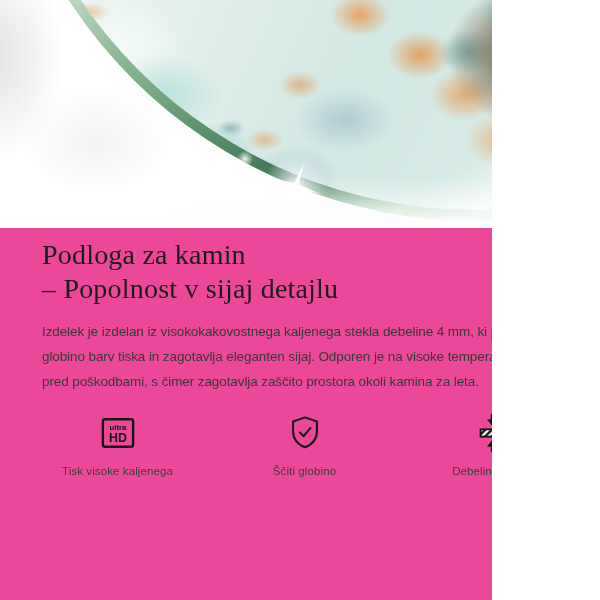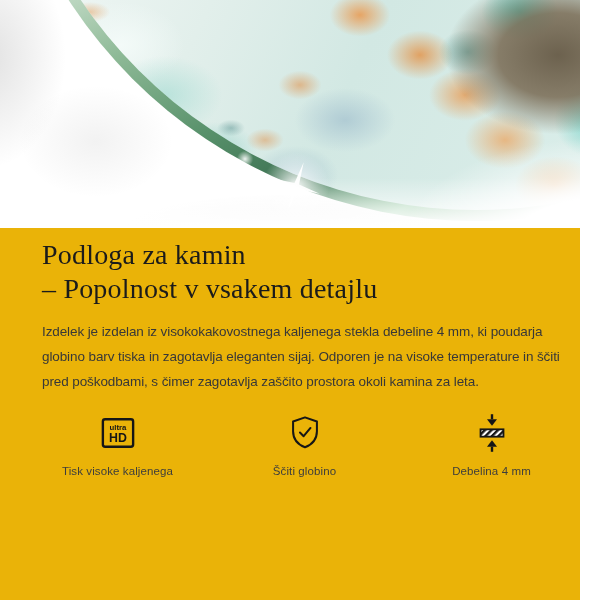--- a/index.html
+++ b/index.html
@@ -1,19 +1,19 @@
 <!DOCTYPE html>
 <html><head>
 <meta charset="utf-8">
 <style>
   * { margin:0; padding:0; box-sizing:border-box; }
   html,body { background:#fff; }
   .page {
-    position:relative; width:580px; height:600px; overflow:hidden;
-    background:#eab308;
+    position:relative; width:492px; height:600px; overflow:hidden;
+    background:#ec4899;
     font-family:"Liberation Sans","DejaVu Sans",sans-serif;
   }
 
   
   .hero {
     position:relative; width:600px; height:228px; overflow:hidden;
     background:
       radial-gradient(ellipse 120px 170px at -2% 25%, rgba(70,70,70,0.16), rgba(70,70,70,0) 65%),
       radial-gradient(ellipse 110px 80px at 16% 62%, rgba(70,70,70,0.07), rgba(70,70,70,0) 70%),
       radial-gradient(ellipse 240px 55px at 48% 102%, rgba(70,70,70,0.10), rgba(70,70,70,0) 70%),
@@ -98,21 +98,21 @@
       <div class="glow"></div>
       <svg width="52" height="52" viewBox="0 0 52 52">
         <path d="M26 1 L28.4 23.6 L51 26 L28.4 28.4 L26 51 L23.6 28.4 L1 26 L23.6 23.6 Z" fill="#ffffff" opacity="0.96" transform="rotate(18 26 26)"></path>
       </svg>
     </div>
     <div class="hero-fade"></div>
   </div>
 
   <h1>
     <span>Podloga za kamin</span>
-    <span>– Popolnost v vsakem detajlu</span>
+    <span>– Popolnost v sijaj detajlu</span>
   </h1>
 
   <p class="desc">Izdelek je izdelan iz visokokakovostnega kaljenega stekla debeline 4 mm, ki poudarja globino barv tiska in zagotavlja eleganten sijaj. Odporen je na visoke temperature in ščiti pred poškodbami, s čimer zagotavlja zaščito prostora okoli kamina za leta.</p>
 
   <div class="features">
 
 
     <div class="feature">
       <div class="ficon">
         <svg width="44" height="44" viewBox="0 0 48 48">

